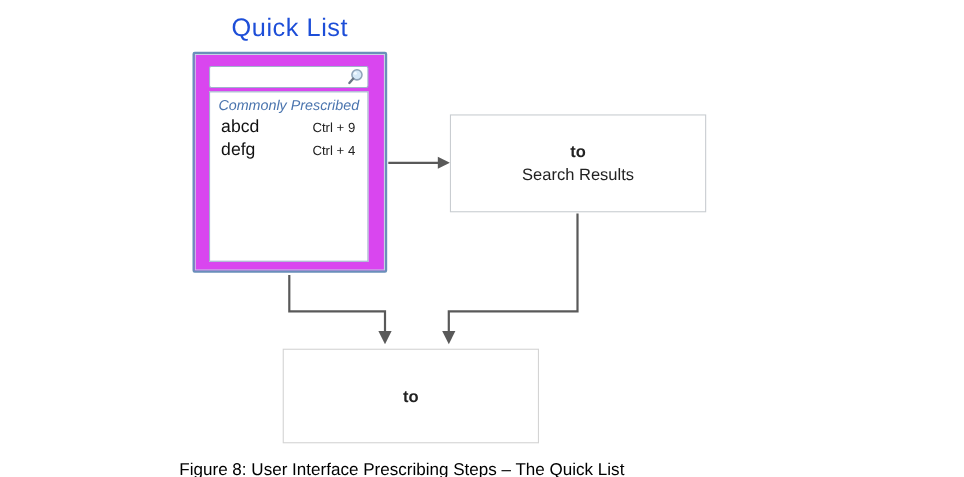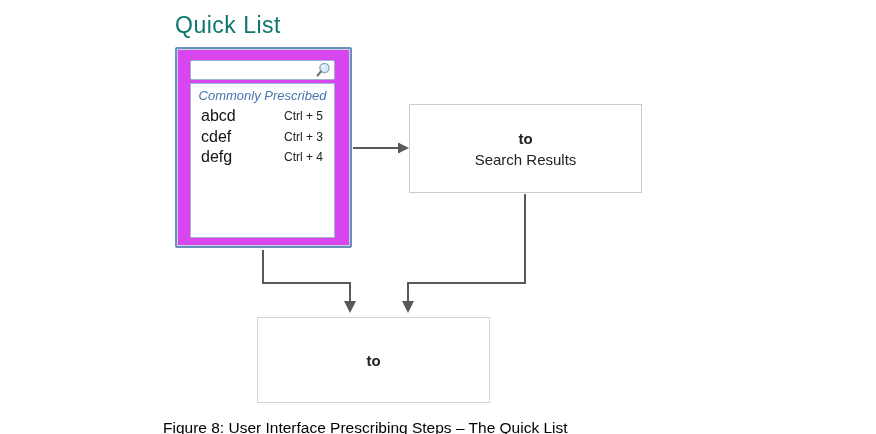--- a/index.html
+++ b/index.html
@@ -9,22 +9,23 @@
     background: #ffffff;
     overflow: hidden;
     font-family: "Liberation Sans", sans-serif;
     color: #1a1a1a;
   }
 
   
   .diagram-title {
     position: absolute;
     left: 175px; top: 12px; width: 177px;
+    text-align: center;
     font-size: 23px;
-    color: #0f766e;
+    color: #1d4ed8;
     letter-spacing: 0.5px;
   }
 
   
   .quick-list-panel {
     position: absolute;
     left: 175px; top: 47px;
     width: 177px; height: 201px;
     background: #d946ef;
     border: 2px solid #6a8fba;
@@ -135,25 +136,21 @@
       <line x1="6" y1="9.6" x2="2.6" y2="13.4" stroke="#6b7886" stroke-width="2.2" stroke-linecap="round"></line>
       <circle cx="8" cy="4.6" r="1.4" fill="#f2f9ff" stroke="none"></circle>
     </svg>
   </div>
 
   <div class="list-box">
     <div class="list-header">Commonly Prescribed</div>
     <div class="list-rows">
       <div class="list-row">
         <span class="row-label">abcd</span>
-        <span class="row-shortcut">Ctrl + 5</span>
-      </div>
-      <div class="list-row">
-        <span class="row-label">cdef</span>
-        <span class="row-shortcut">Ctrl + 3</span>
+        <span class="row-shortcut">Ctrl + 9</span>
       </div>
       <div class="list-row">
         <span class="row-label">defg</span>
         <span class="row-shortcut">Ctrl + 4</span>
       </div>
     </div>
   </div>
 </div>
 
 <svg class="connectors" viewBox="0 0 876 434" xmlns="http://www.w3.org/2000/svg">

